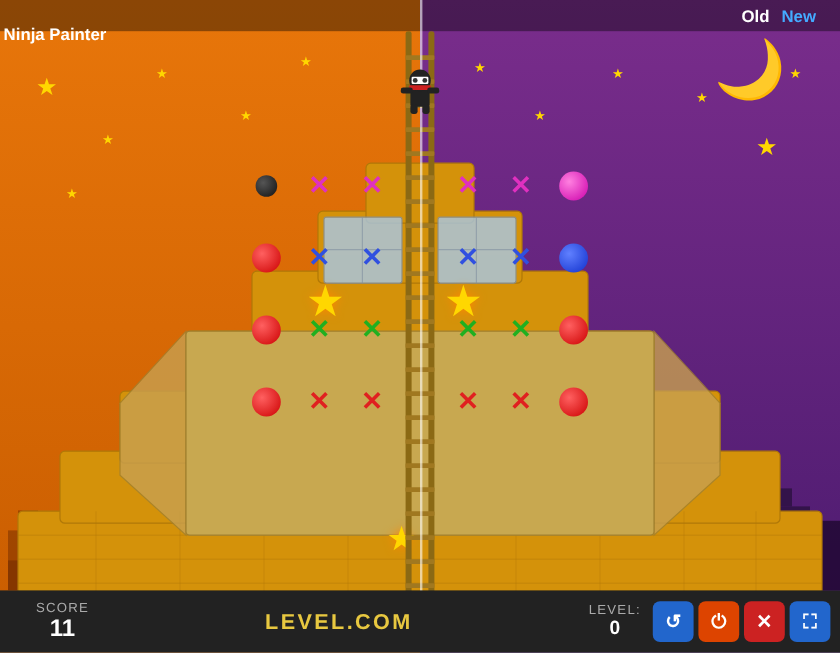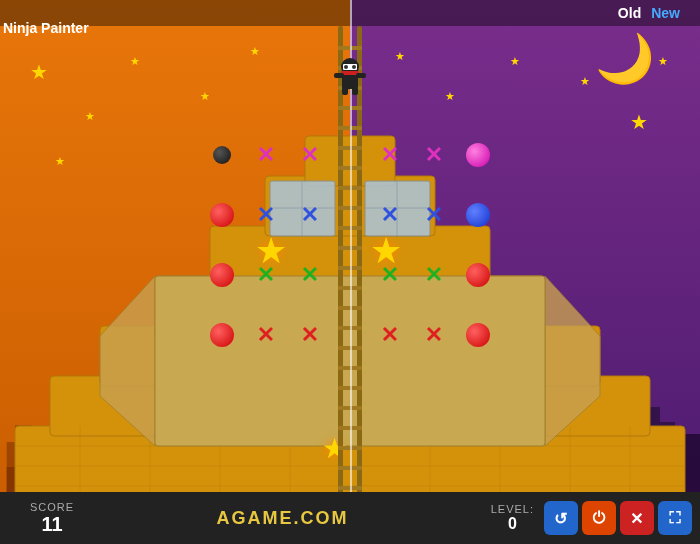--- a/index.html
+++ b/index.html
@@ -504,21 +504,21 @@
     </div>
   </div>
 
   <div id="divider"></div>
 
   <div id="bottom-bar">
     <div id="level-info">
       <div id="level-label">SCORE</div>
       <div id="level-num">11</div>
     </div>
-    <div id="agame-logo">AGAME.COM</div>
+    <div id="agame-logo">LEVEL.COM</div>
     <div id="score-info">
       <div id="score-label">LEVEL:</div>
       <div id="score-num">0</div>
     </div>
     <div id="control-btns">
       <button class="ctrl-btn ctrl-btn-refresh">↺</button>
       <button class="ctrl-btn ctrl-btn-power">⏻</button>
       <button class="ctrl-btn ctrl-btn-close">✕</button>
       <button class="ctrl-btn ctrl-btn-expand">⛶</button>
     </div>

